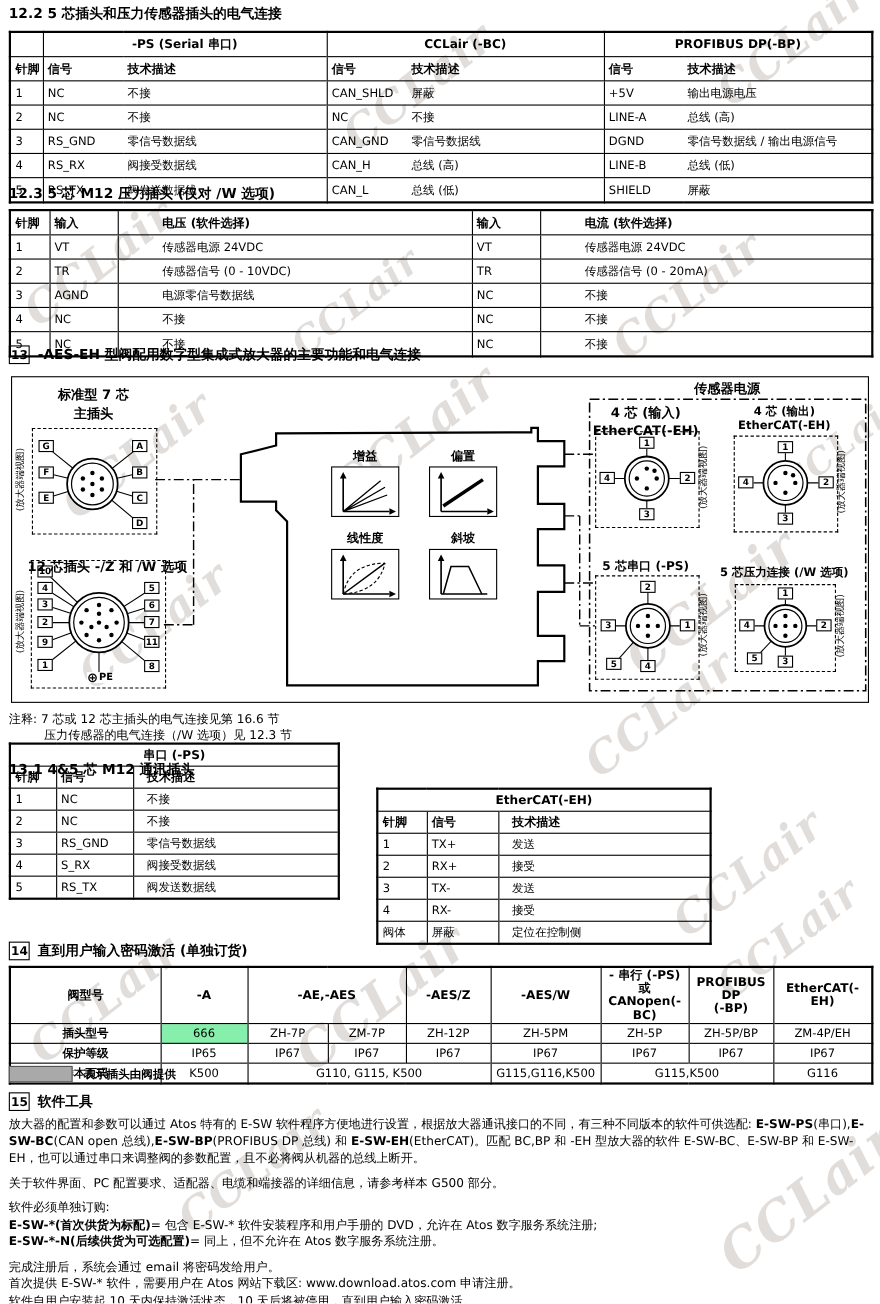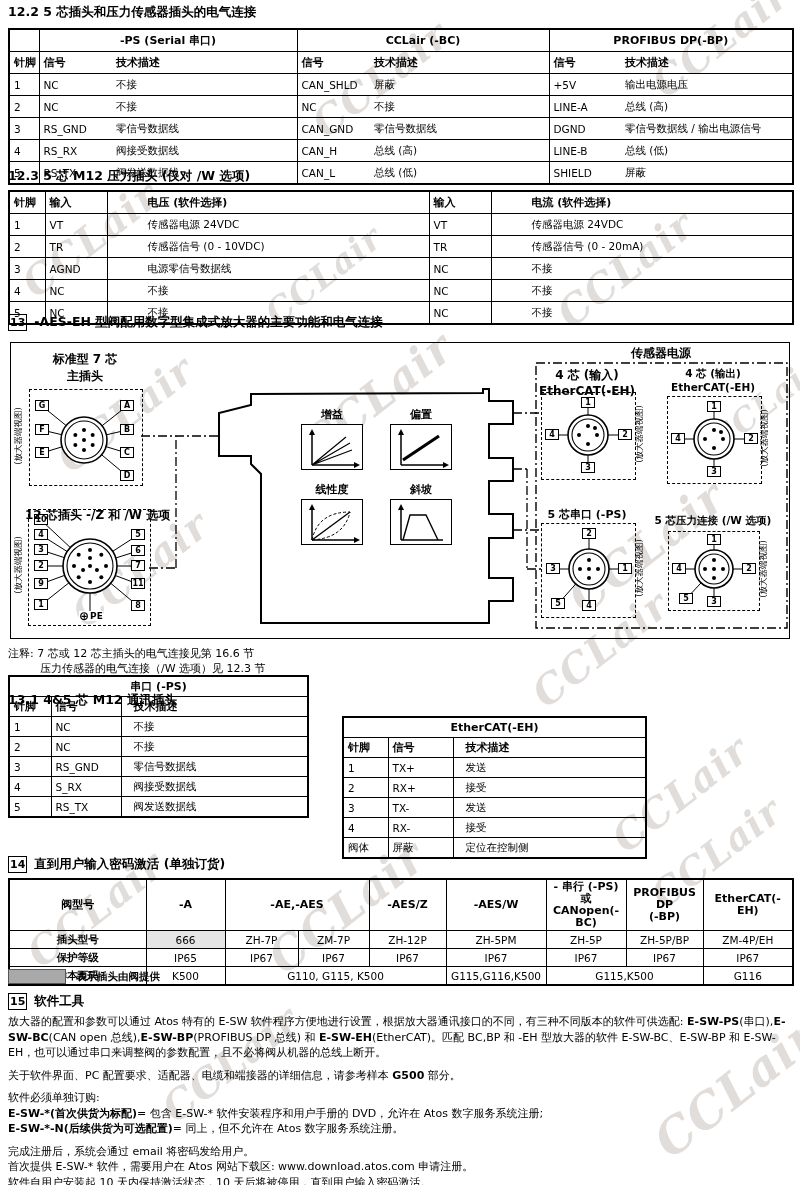--- a/index.html
+++ b/index.html
@@ -27,21 +27,21 @@
   .t1 th,.t1 td{height:19px}
   .t2 th,.t2 td{height:19px}
   .t2 td:nth-child(3),.t2 td:nth-child(5),.t2 th:nth-child(3),.t2 th:nth-child(5){padding-left:40px}
   .t3 th,.t3 td,.t4 th,.t4 td{height:17px}
   .t3 td:nth-child(3),.t3 tr.hdr th:nth-child(3),.t4 td:nth-child(3),.t4 tr.hdr th:nth-child(3){padding-left:12px}
   .t5 th,.t5 td{text-align:center;white-space:pre-line;padding:1px 2px}
   .t5 thead th{height:34px;line-height:12px}
   .t5 td{height:15px}
   .t5 th+th,.t5 td+td{border-left:1.5px solid #000}
   .rowlab{font-weight:bold}
-  .plug-a{background:#e5e5e5}
+  .plug-a{background:#86efac}
   
   .legend{position:absolute;left:8px;z-index:2;display:flex;align-items:center;gap:10px;font-size:10.5px;font-weight:bold}
   .swatch{display:inline-block;width:56px;height:13px;background:#a9a9a9;border:1px solid #555}
   
   .diagram{position:absolute;left:10px;top:342px;width:778px;height:295px;border:1.8px solid #000;z-index:1}
   .diagsvg{position:absolute;left:0;top:0;z-index:1}
   .dlabel{position:absolute;font-weight:bold;z-index:3;white-space:nowrap}
   .ctr{text-align:center}
   .conn{position:absolute;border:1.5px dashed #000;z-index:2}
   .conn svg{position:absolute;left:0;top:0}
@@ -620,21 +620,21 @@
     <span class="swatch"></span>
     <span>表示插头由阀提供</span>
   </div>
 
   <div class="sechead" style="top:993px">
     <span class="secnum">15</span>
     <span>软件工具</span>
   </div>
   <div class="soft">
     <div><span>放大器的配置和参数可以通过 Atos 特有的 E-SW 软件程序方便地进行设置，根据放大器通讯接口的不同，有三种不同版本的软件可供选配: </span><span style="font-weight: bold;">E-SW-PS</span><span>(串口),</span><span style="font-weight: bold;">E-SW-BC</span><span>(CAN open 总线),</span><span style="font-weight: bold;">E-SW-BP</span><span>(PROFIBUS DP 总线) 和 </span><span style="font-weight: bold;">E-SW-EH</span><span>(EtherCAT)。匹配 BC,BP 和 -EH 型放大器的软件 E-SW-BC、E-SW-BP 和 E-SW-EH，也可以通过串口来调整阀的参数配置，且不必将阀从机器的总线上断开。</span></div>
-    <div class="mt"><span>关于软件界面、PC 配置要求、适配器、电缆和端接器的详细信息，请参考样本 </span><span style="font-weight: bold; margin-top: 13px;">G500</span><span> 部分。</span></div>
+    <div class="mt"><span>关于软件界面、PC 配置要求、适配器、电缆和端接器的详细信息，请参考样本 </span><span style="font-weight: normal; margin-top: 13px;">G500</span><span> 部分。</span></div>
     <div class="b mt">软件必须单独订购:</div>
     <div><span style="font-weight: bold;">E-SW-*(首次供货为标配)</span><span>= 包含 E-SW-* 软件安装程序和用户手册的 DVD，允许在 Atos 数字服务系统注册;</span></div>
     <div><span style="font-weight: bold;">E-SW-*-N(后续供货为可选配置)</span><span>= 同上，但不允许在 Atos 数字服务系统注册。</span></div>
     <div class="mt">
       <div>完成注册后，系统会通过 email 将密码发给用户。</div>
       <div>首次提供 E-SW-* 软件，需要用户在 Atos 网站下载区: www.download.atos.com 申请注册。</div>
       <div>软件自用户安装起 10 天内保持激活状态，10 天后将被停用，直到用户输入密码激活。</div>
 
     </div>
   </div>

